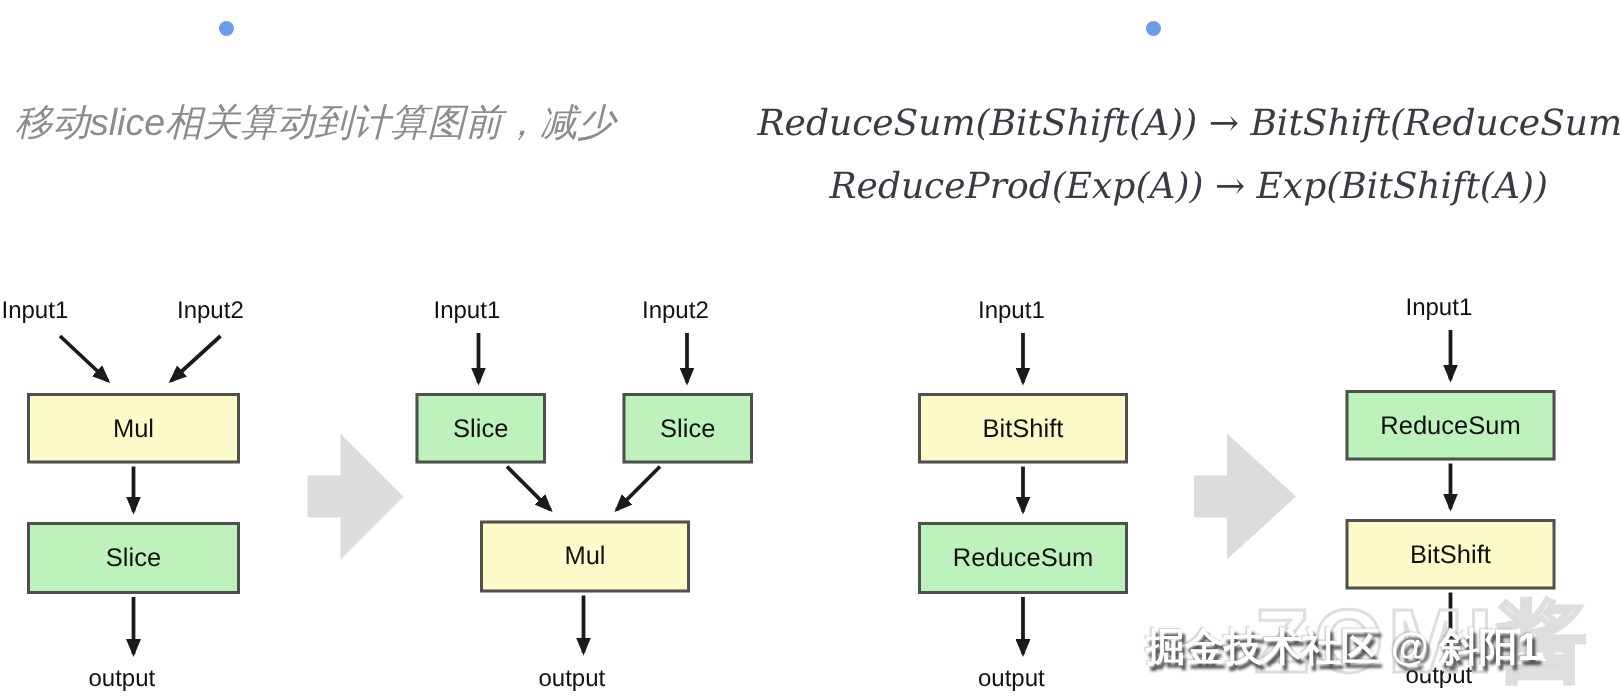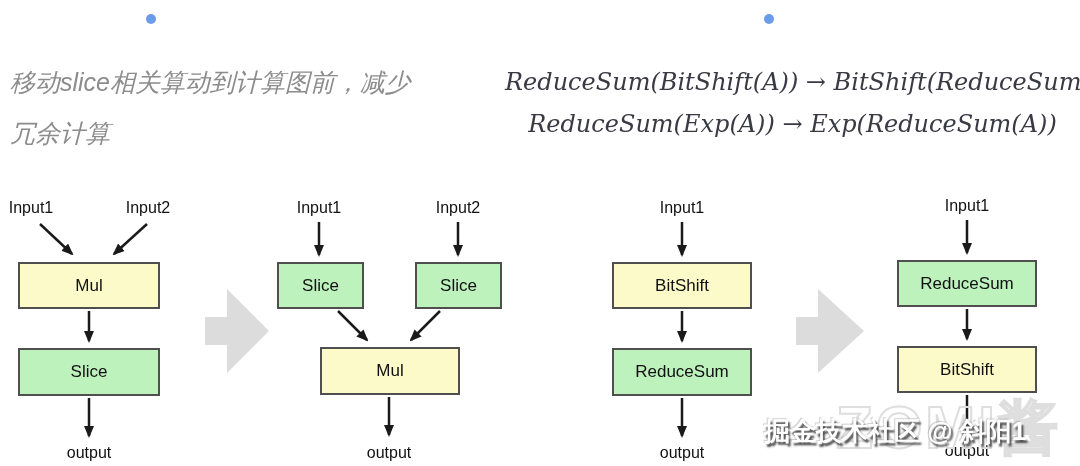--- a/index.html
+++ b/index.html
@@ -9,44 +9,43 @@
   .sec-title{position:absolute;font-size:27px;letter-spacing:1px;color:var(--c-title,#333a45);white-space:nowrap;}
   .desc{position:absolute;left:10px;top:57px;width:470px;font-size:25px;line-height:51px;
         color:var(--c-desc,#8c8c8c);font-style:italic;}
   .formulas{position:absolute;left:505px;top:61px;width:575px;text-align:center;
             font-family:"DejaVu Serif","Liberation Serif",serif;font-style:italic;
             font-size:24px;line-height:42px;color:var(--c-formula,#3a3a44);white-space:nowrap;}
   .node{position:absolute;display:flex;align-items:center;justify-content:center;
         font-size:17px;color:#111;border:2px solid var(--c-border,#4f4f4f);box-sizing:border-box;}
   .node.yellow{background:var(--c-yellow,#fbfac8);}
   .node.green{background:var(--c-green,#bef2bd);}
-  .lbl{position:absolute;width:60px;text-align:center;font-size:16px;color:#111;white-space:nowrap;}
+  .lbl{position:absolute;width:60px;text-align:left;font-size:16px;color:#111;white-space:nowrap;}
   .edges{position:absolute;left:0;top:0;width:1080px;height:466px;pointer-events:none;}
   .wm-bg{position:absolute;left:836px;top:388px;font-size:60px;font-weight:bold;letter-spacing:3px;
          color:rgba(255,255,255,0);-webkit-text-stroke:2px #dedede;white-space:nowrap;}
   .wm{position:absolute;left:764px;top:414px;font-size:26px;font-weight:bold;color:#fff;
       text-shadow:2px 3px 2px rgba(70,70,70,0.95), -1px -1px 1px rgba(130,130,130,0.4);white-space:nowrap;}
 </style>
 </head>
 <body>
 
 <div class="stage">
 
   <span class="bullet" style="left:146px;top:14px"></span>
 
   <span class="bullet" style="left:764px;top:14px"></span>
 
   <div class="desc">
     <div>移动slice相关算动到计算图前，减少</div>
-    <div>冗余计算</div>
   </div>
 
   <div class="formulas">
     <div>ReduceSum(BitShift(A)) → BitShift(ReduceSum(A))</div>
-    <div>ReduceSum(Exp(A)) → Exp(ReduceSum(A))</div>
+    <div>ReduceProd(Exp(A)) → Exp(BitShift(A))</div>
   </div>
 
   <svg class="edges" viewBox="0 0 1080 466">
     <defs>
       <marker id="ah" markerUnits="userSpaceOnUse" markerWidth="12" markerHeight="10" refX="10" refY="5" orient="auto">
         <path d="M0,0 L12,5 L0,10 z" fill="#1a1a1a"></path>
       </marker>
     </defs>
 
     <line x1="40" y1="224" x2="72" y2="254" stroke="#1a1a1a" stroke-width="2.5" marker-end="url(#ah)"></line>

